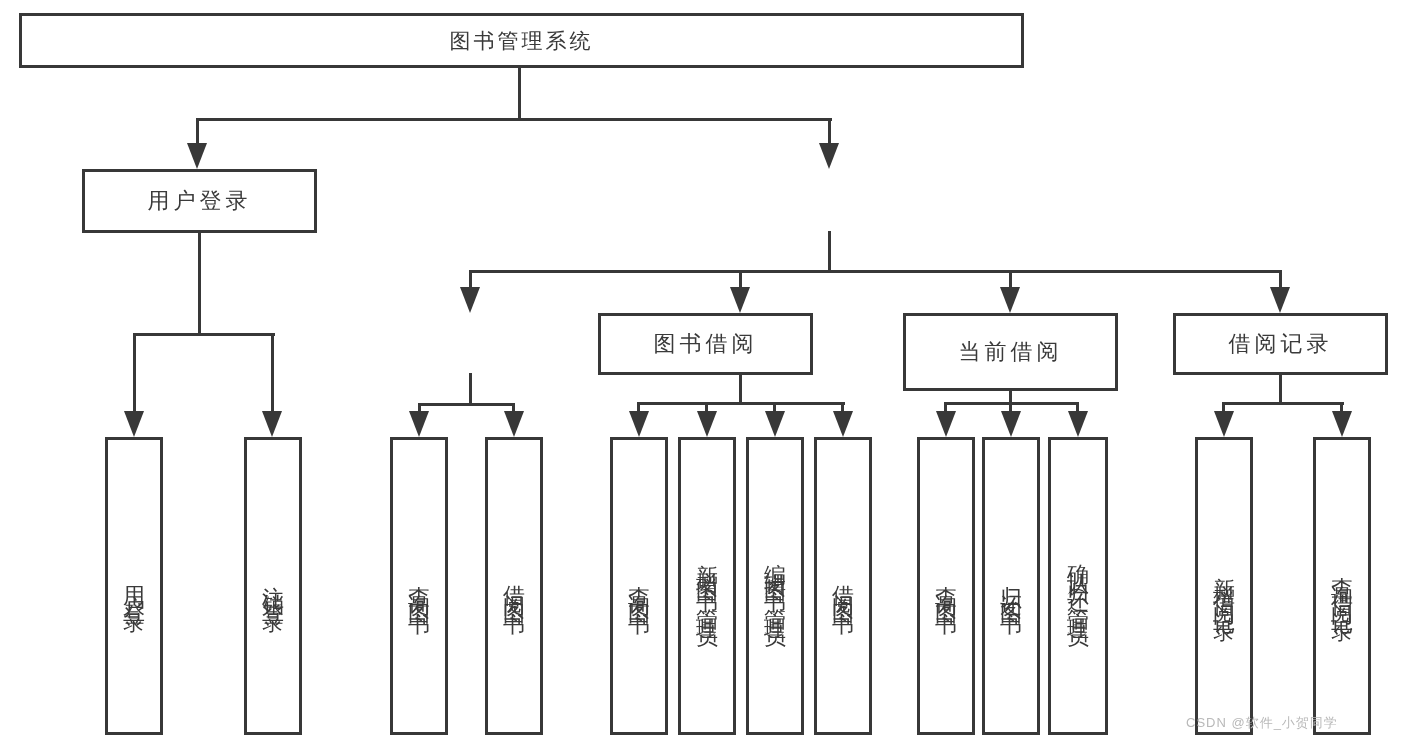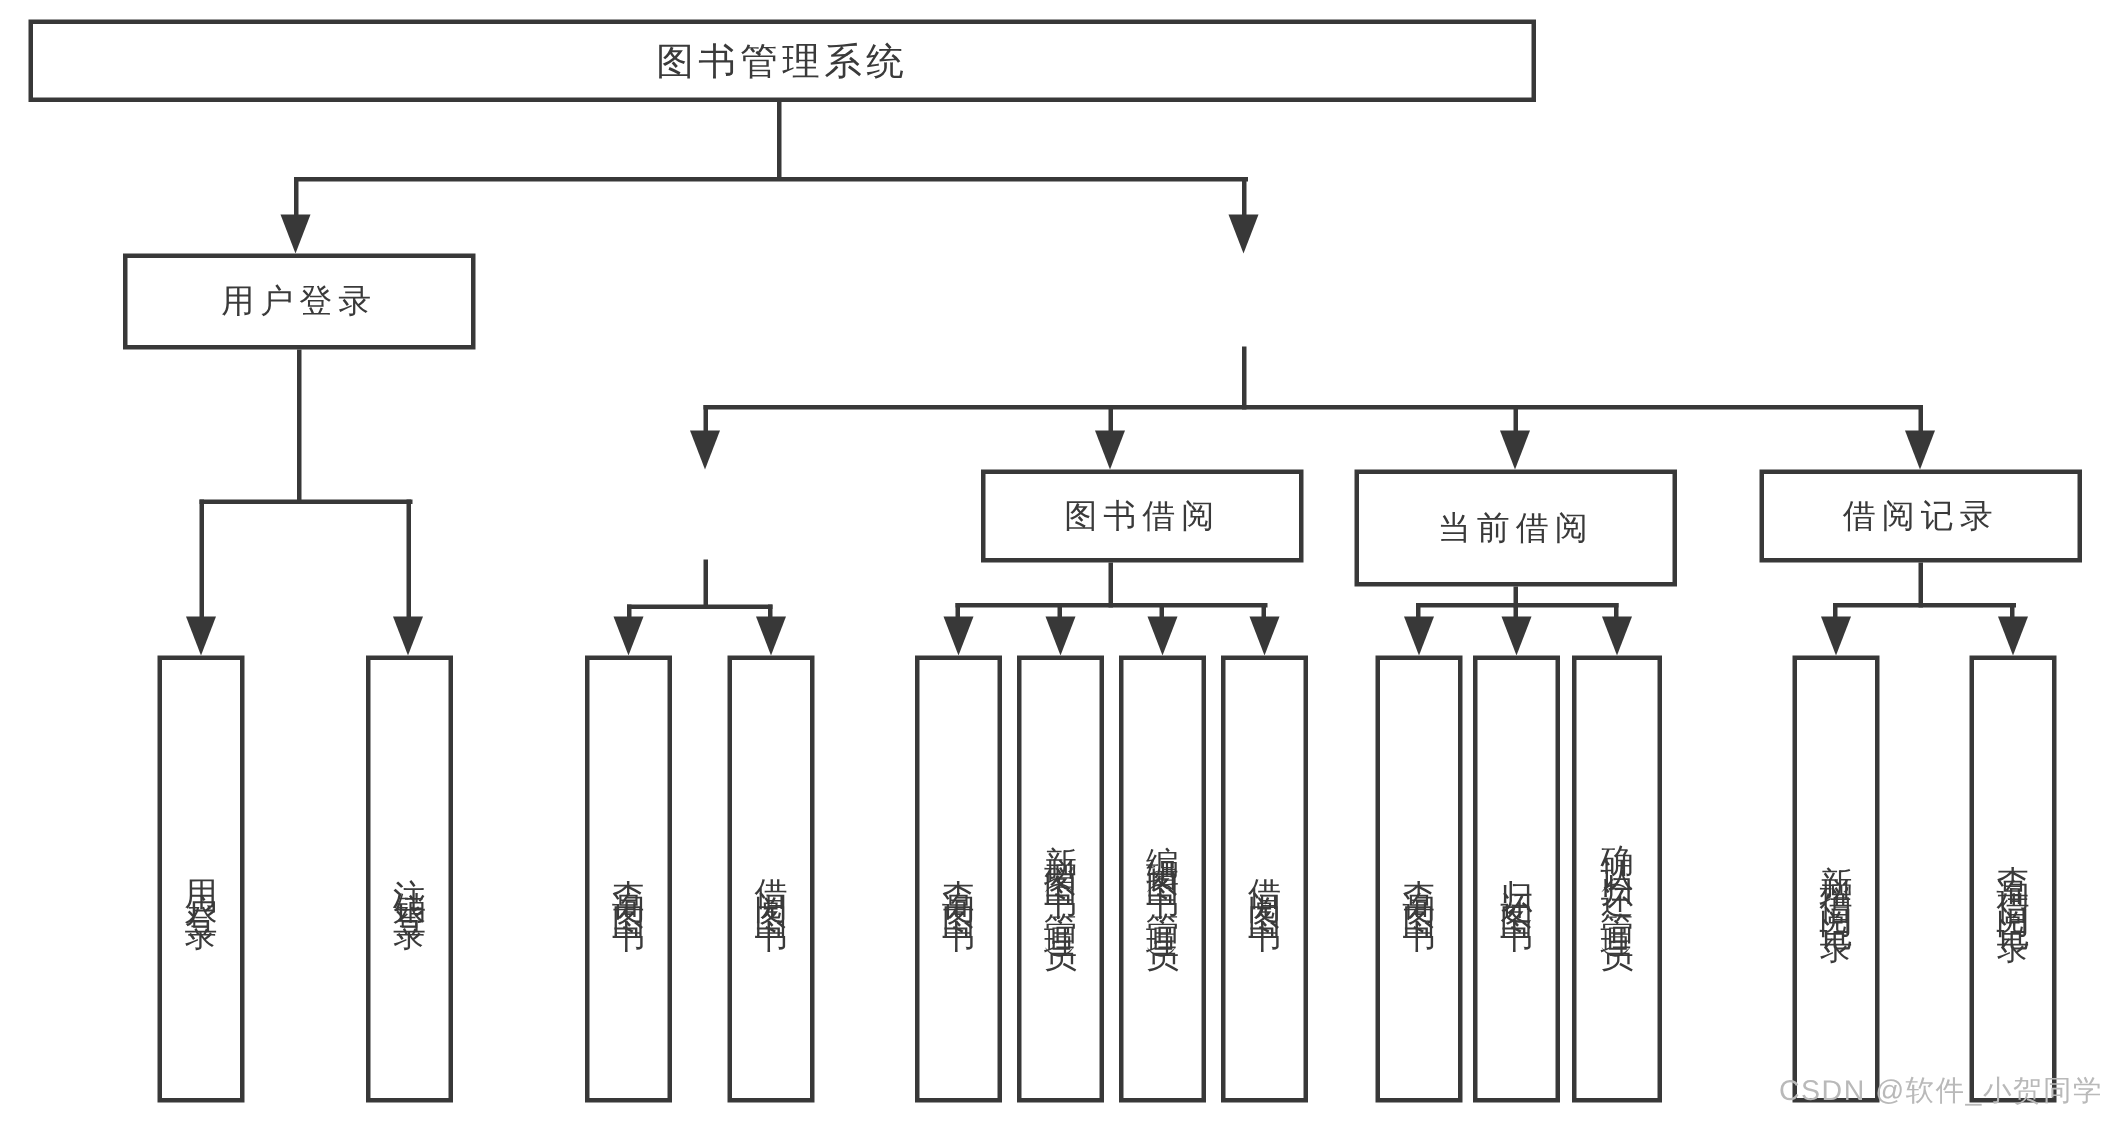--- a/index.html
+++ b/index.html
@@ -22,38 +22,38 @@
        border-top:26px solid var(--line);}
 
   
   .node{
     position:absolute;box-sizing:border-box;
     border:3px solid var(--line);background:#ffffff;
     display:flex;align-items:center;justify-content:center;
     font-size:22px;letter-spacing:4px;color:var(--text);
     white-space:nowrap;
   }
-  .node.root{font-size:25px;letter-spacing:3px;}
+  .node.root{font-size:21px;letter-spacing:3px;}
 
   
   .leaf{
     position:absolute;top:437px;height:298px;width:58px;
     box-sizing:border-box;border:3px solid var(--line);background:#ffffff;
     display:flex;align-items:center;justify-content:center;
   }
   .vtext{
     writing-mode:vertical-lr;
     text-orientation:mixed;
     font-size:22px;letter-spacing:9px;line-height:1;
     color:var(--text);max-height:288px;
   }
 
   .watermark{
     position:absolute;left:1186px;top:714px;z-index:10;
-    font-size:19px;letter-spacing:1px;color:#b9b9b9;white-space:nowrap;
+    font-size:13px;letter-spacing:1px;color:#b9b9b9;white-space:nowrap;
   }
 </style>
 </head>
 <body>
 
 <div class="stage">
 
   <div class="v" style="left:518px;top:66px;height:54px;"></div>
   <div class="h" style="left:196px;top:118px;width:636px;"></div>
   <div class="v" style="left:196px;top:118px;height:28px;"></div>
@@ -110,21 +110,21 @@
   <div class="h" style="left:1222px;top:402px;width:122px;"></div>
   <div class="v" style="left:1222px;top:402px;height:12px;"></div>
   <div class="arw" style="left:1214px;top:411px;"></div>
   <div class="v" style="left:1340px;top:402px;height:12px;"></div>
   <div class="arw" style="left:1332px;top:411px;"></div>
 
   <div class="node root" style="left:19px;top:13px;width:1005px;height:55px;">图书管理系统</div>
 
   <div class="node" style="left:82px;top:169px;width:235px;height:64px;">用户登录</div>
 
-  <div class="node" style="left:654px;top:313px;width:215px;height:62px;">图书借阅</div>
+  <div class="node" style="left:598px;top:313px;width:215px;height:62px;">图书借阅</div>
   <div class="node" style="left:903px;top:313px;width:215px;height:78px;">当前借阅</div>
   <div class="node" style="left:1173px;top:313px;width:215px;height:62px;">借阅记录</div>
 
   <div class="leaf" style="left:105px;">
     <span class="vtext">用户登录</span>
   </div>
   <div class="leaf" style="left:244px;">
     <span class="vtext">注销登录</span>
   </div>
 

